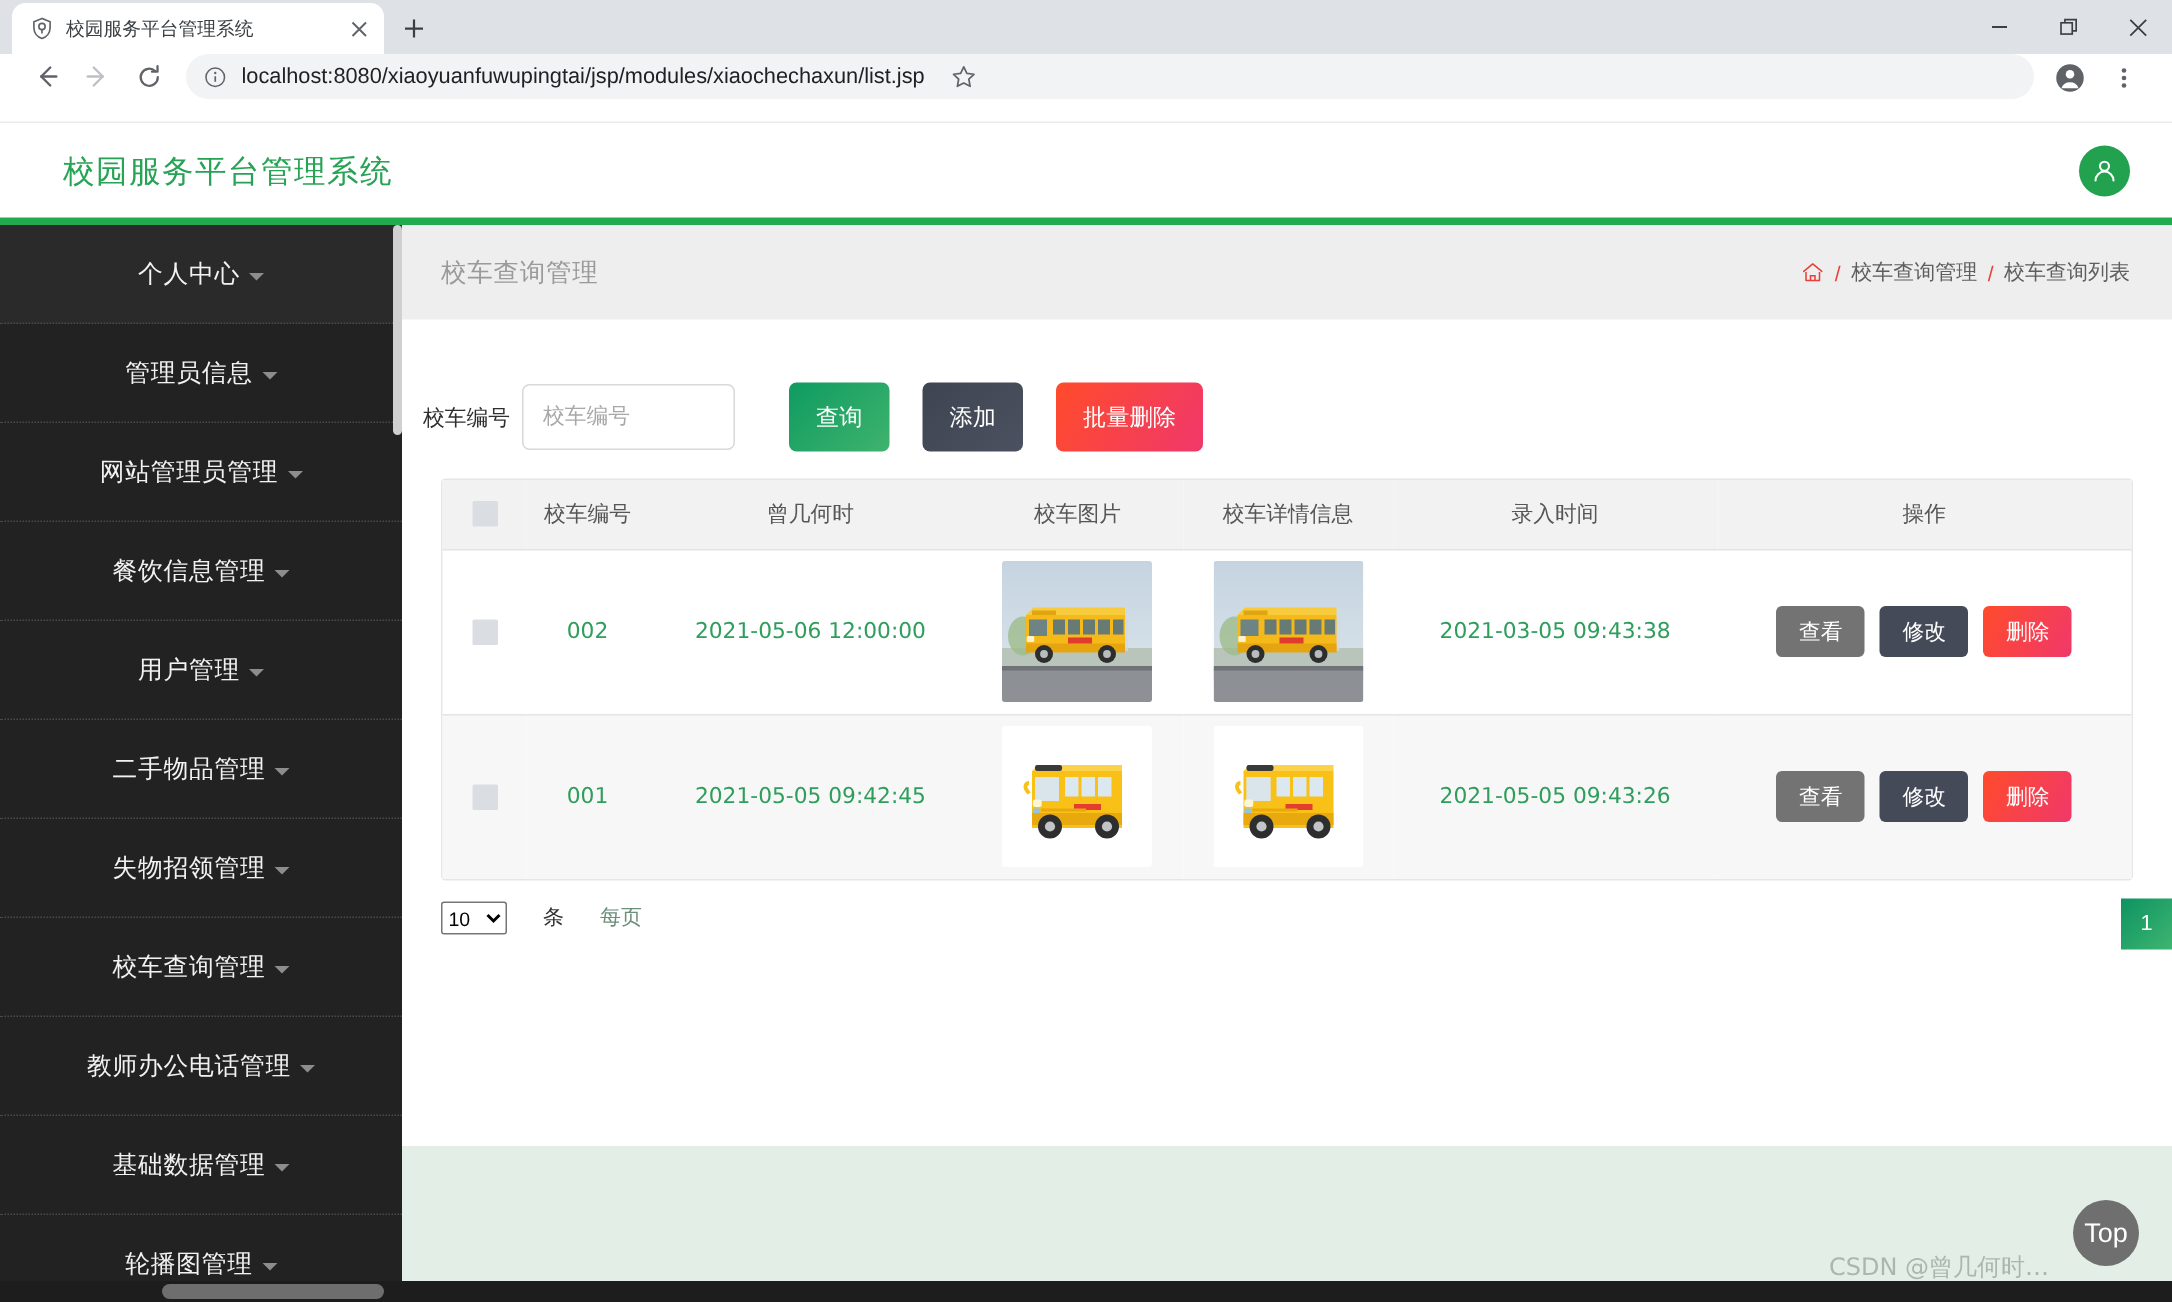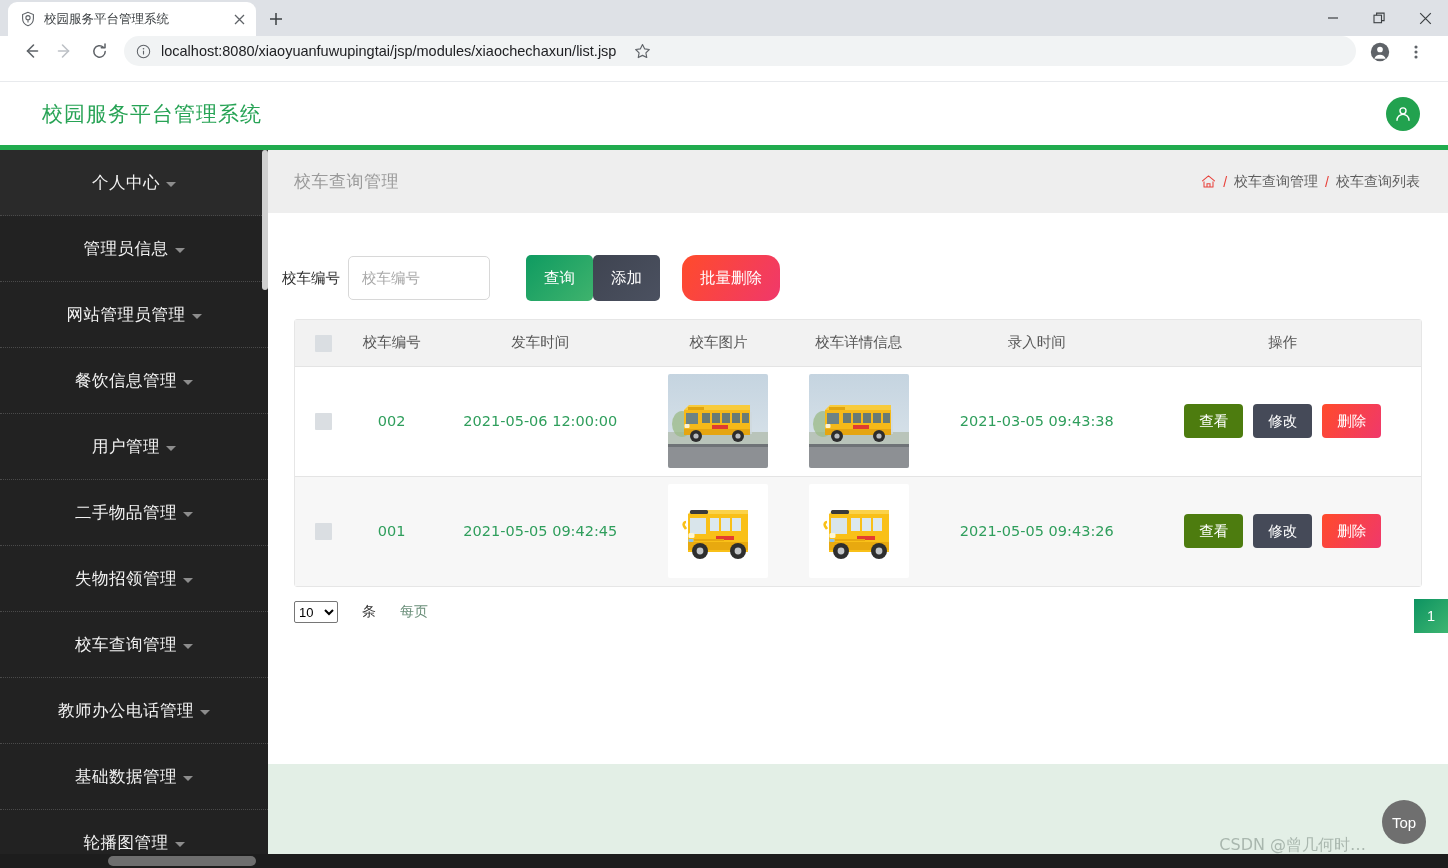--- a/index.html
+++ b/index.html
@@ -143,22 +143,22 @@
     font-family: "DejaVu Sans", "Liberation Sans", sans-serif;
   }
   .text-input::placeholder { color: #a8a8a8; }
   .btn {
     height: 46px; min-width: 62px; padding: 0 18px; border: none; border-radius: 5px;
     color: #fff; font-size: 15.5px; cursor: pointer;
     font-family: "DejaVu Sans", "Liberation Sans", sans-serif;
     display: flex; align-items: center; justify-content: center;
   }
   .btn-search { background: linear-gradient(135deg,#0f9b61,#3fb36d); margin-left: 36px; }
-  .btn-add { background: linear-gradient(135deg,#3f4451,#4b5160); }
-  .btn-del { background: linear-gradient(120deg,#ff4b2b,#f0386b); margin-left: 22px; border-radius: 14px; }
+  .btn-add { background: linear-gradient(135deg,#3f4451,#4b5160); margin-left: 22px; }
+  .btn-del { background: linear-gradient(120deg,#ff4b2b,#f0386b); margin-left: 22px; }
 
   
   .table-wrap { margin: 0 26px 0 26px; border: 1px solid #e6e6e6; border-radius: 3px; }
   table { width: 100%; border-collapse: collapse; }
   thead th {
     background: #f2f2f2; height: 46px; font-weight: normal;
     font-size: 14.5px; color: #565656; text-align: center;
     font-family: "DejaVu Sans", "Liberation Sans", sans-serif;
   }
   thead th.col-chk { width: 56px; }
@@ -176,21 +176,21 @@
     width: 100px; height: 94px; display: inline-block;
     border-radius: 2px; overflow: hidden; vertical-align: middle;
   }
   .ops { display: flex; gap: 10px; justify-content: center; align-items: center; }
   .op-btn {
     height: 34px; padding: 0 15px; border: none; border-radius: 4px;
     color: #fff; font-size: 14.5px; cursor: pointer;
     display: flex; align-items: center; justify-content: center;
     font-family: "DejaVu Sans", "Liberation Sans", sans-serif;
   }
-  .op-view { background: #4d7c0f; }
+  .op-view { background: #737373; }
   .op-edit { background: #454a58; }
   .op-del { background: linear-gradient(120deg,#ff4b2b,#f0386b); }
 
   
   .pager {
     display: flex; align-items: center; padding: 14px 26px 0 26px; gap: 24px;
     position: relative;
   }
   .page-size {
     height: 22px; font-size: 13px; border: 1px solid #767676; border-radius: 2px;
@@ -212,21 +212,21 @@
   }
   .watermark {
     position: absolute; right: 82px; bottom: 12px; font-size: 16px;
     color: #a9b7ae; white-space: nowrap;
     font-family: "DejaVu Sans", "Liberation Sans", sans-serif;
   }
   .top-btn {
     position: absolute; right: 22px; bottom: 24px; width: 44px; height: 44px;
     border-radius: 50%; background: #6f6f6f; color: #fff;
     display: flex; align-items: center; justify-content: center;
-    font-size: 15px; font-family: "Liberation Sans", sans-serif;
+    font-size: 18px; font-family: "Liberation Sans", sans-serif;
   }
 
   
   .hscroll {
     position: absolute; left: 0; bottom: 0; width: 1448px; height: 14px;
     background: #1d1d1d;
   }
   .hscroll-thumb {
     position: absolute; left: 108px; top: 2px; width: 148px; height: 10px;
     background: #6e6e6e; border-radius: 5px;
@@ -417,21 +417,21 @@
       </div>
 
       <div class="table-wrap">
         <table>
           <thead>
             <tr>
               <th class="col-chk">
                 <span class="chkbox"></span>
               </th>
               <th>校车编号</th>
-              <th>发车时间</th>
+              <th>曾几何时</th>
               <th>校车图片</th>
               <th>校车详情信息</th>
               <th>录入时间</th>
               <th>操作</th>
             </tr>
           </thead>
           <tbody>
             <tr>
               <td>
                 <span class="chkbox"></span>

